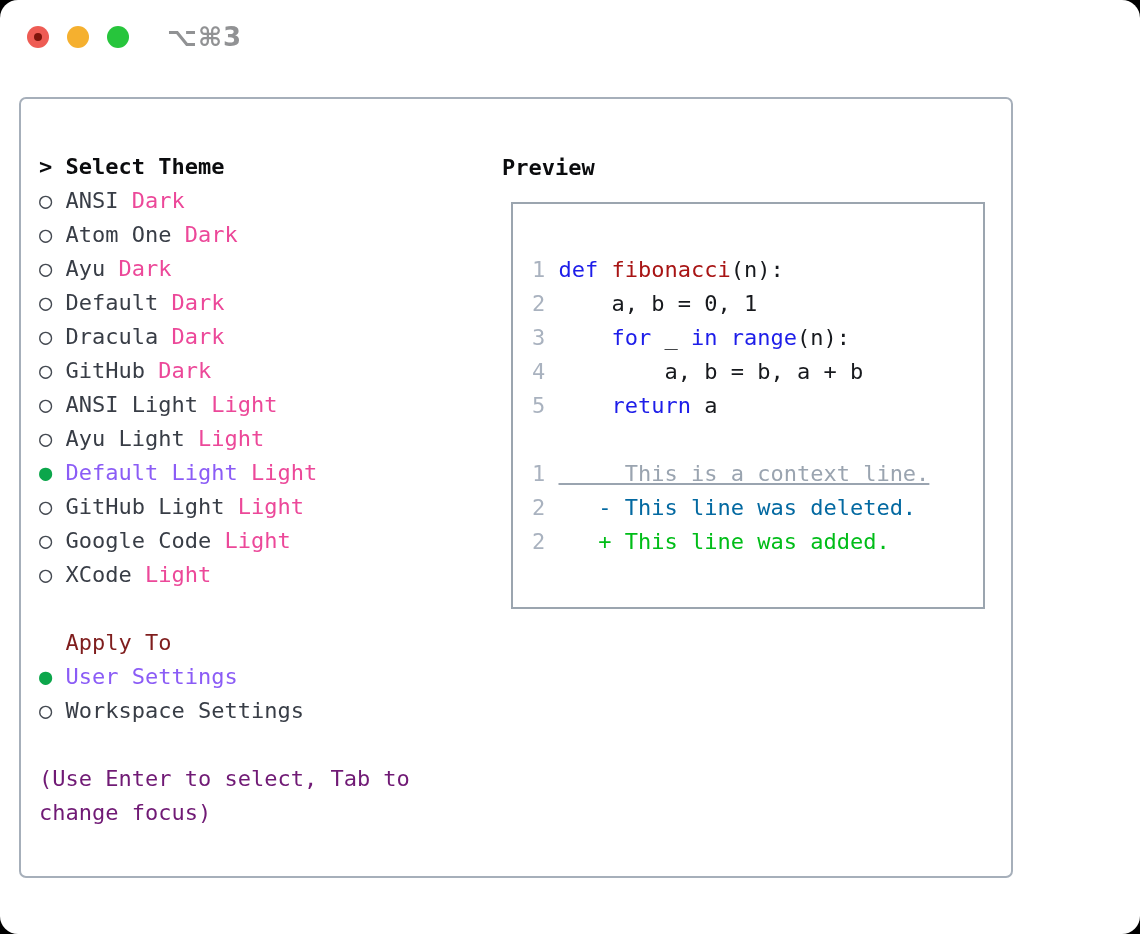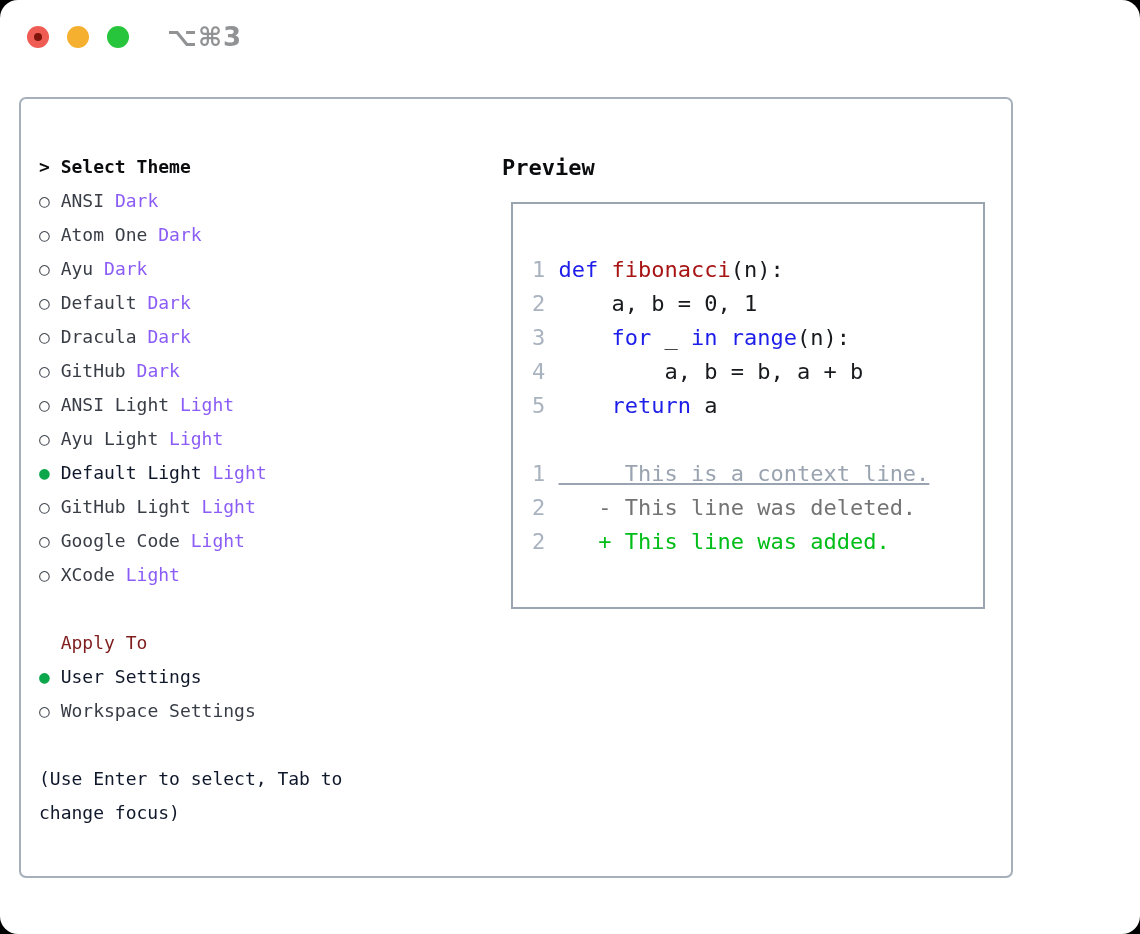--- a/index.html
+++ b/index.html
@@ -16,43 +16,43 @@
   .light .dot{position:absolute;left:7px;top:7px;width:8px;height:8px;border-radius:50%;background:#7e150c;}
   .shortcut{position:absolute;left:167px;top:22px;font-family:"DejaVu Sans","Liberation Sans",sans-serif;
             font-size:26px;font-weight:600;color:#919294;letter-spacing:1px;}
 
   
   .panel{position:absolute;left:19px;top:97px;width:994px;height:781px;box-sizing:border-box;
          background:#fff;border:2px solid #a6afba;border-radius:7px;}
 
   
   .left-col{position:absolute;left:18px;top:51px;white-space:pre;}
-  .row{height:34px;line-height:34px;font-size:18px;color:#383d46;}
+  .row{height:34px;line-height:34px;font-size:22px;color:#383d46;}
   .hdr-cursor{color:#0b0c0e;font-weight:bold;}
   .hdr-text{color:#0b0c0e;font-weight:bold;}
   .marker-off{color:#454a52;}
   .marker-on{color:#0ca64b;}
   .item-name{color:#383d46;text-align:center;}
-  .item-name.selected{color:#0f172a;}
-  .item-variant{color:#8b5cf6;}
+  .item-name.selected{color:#8b5cf6;}
+  .item-variant{color:#ec4899;}
   .section-hdr{color:#7f1d1d;}
-  .hint{color:#0f172a;}
+  .hint{color:#701a75;}
 
   
   .preview-title{position:absolute;left:481px;top:52px;height:34px;line-height:34px;
                  font-size:22px;font-weight:bold;color:#0b0c0e;text-align:right;}
   .preview-box{position:absolute;left:490px;top:103px;width:474px;height:407px;box-sizing:border-box;
                border:2px solid #9ba5af;background:#fff;padding:49px 16px 0 19px;white-space:pre;overflow:hidden;}
   .crow{height:34px;line-height:34px;font-size:22px;}
   .ln{color:#a9b2bf;}
   .tk-kw{color:#1d1de9;}
   .tk-fn{color:#a81414;}
   .tk-pl{color:#17191d;}
   .tk-ctx{color:#9aa4b0;text-decoration:underline;}
-  .tk-del{color:#737373;}
+  .tk-del{color:#0369a1;}
   .tk-add{color:#00bd18;}
 </style>
 </head>
 <body>
 
 <div class="screen">
   <div class="window">
 
     <div class="lights">
       <span class="light red">

